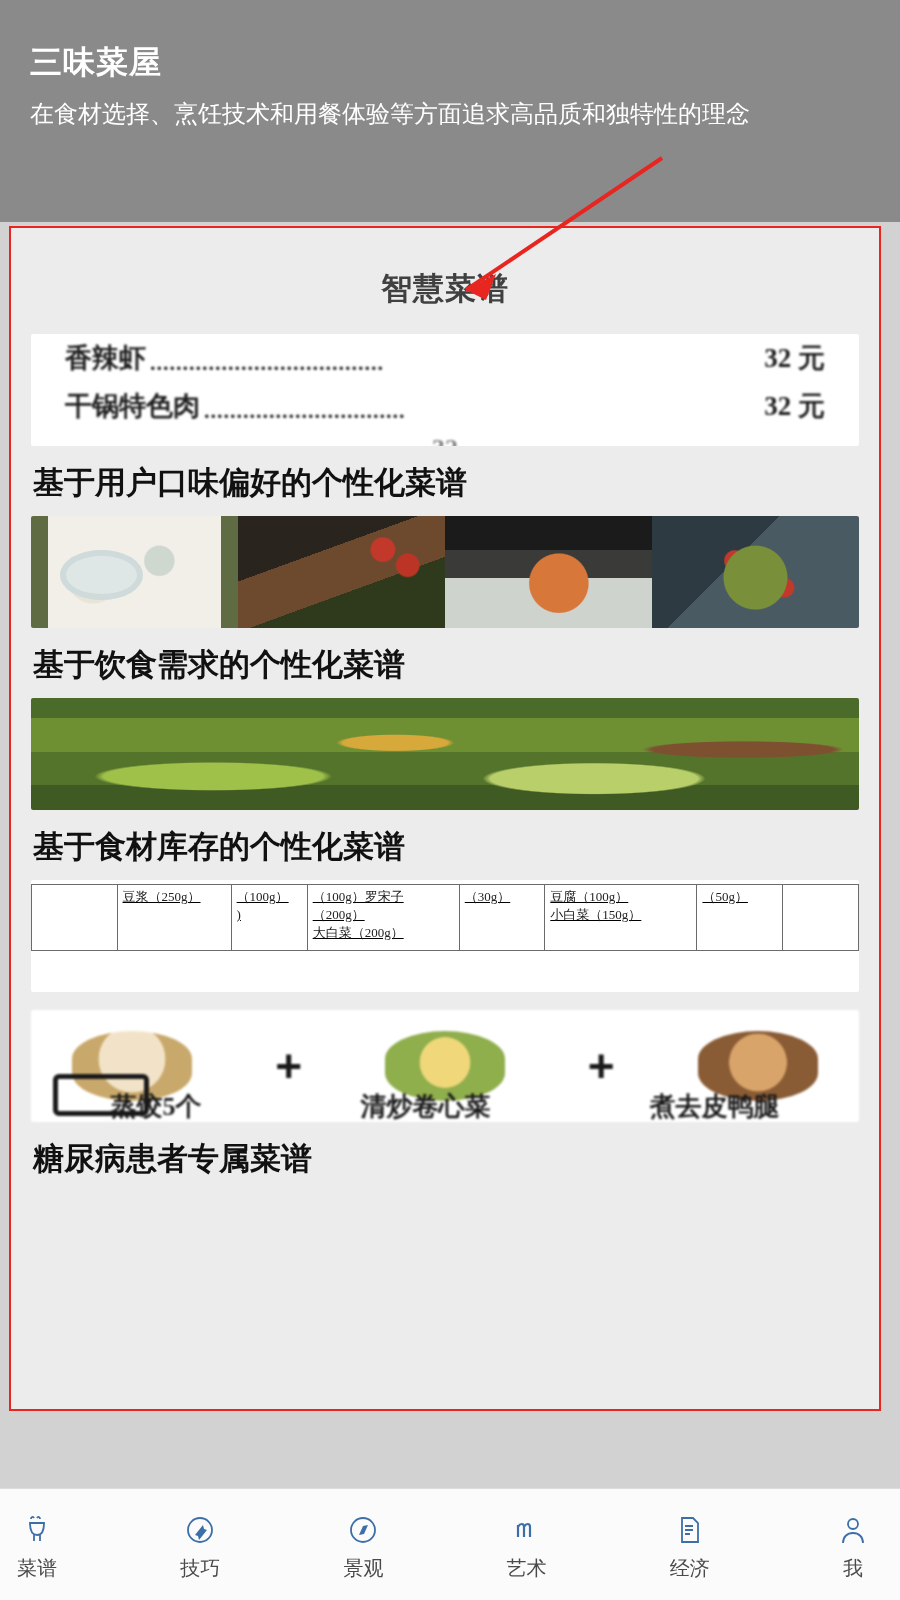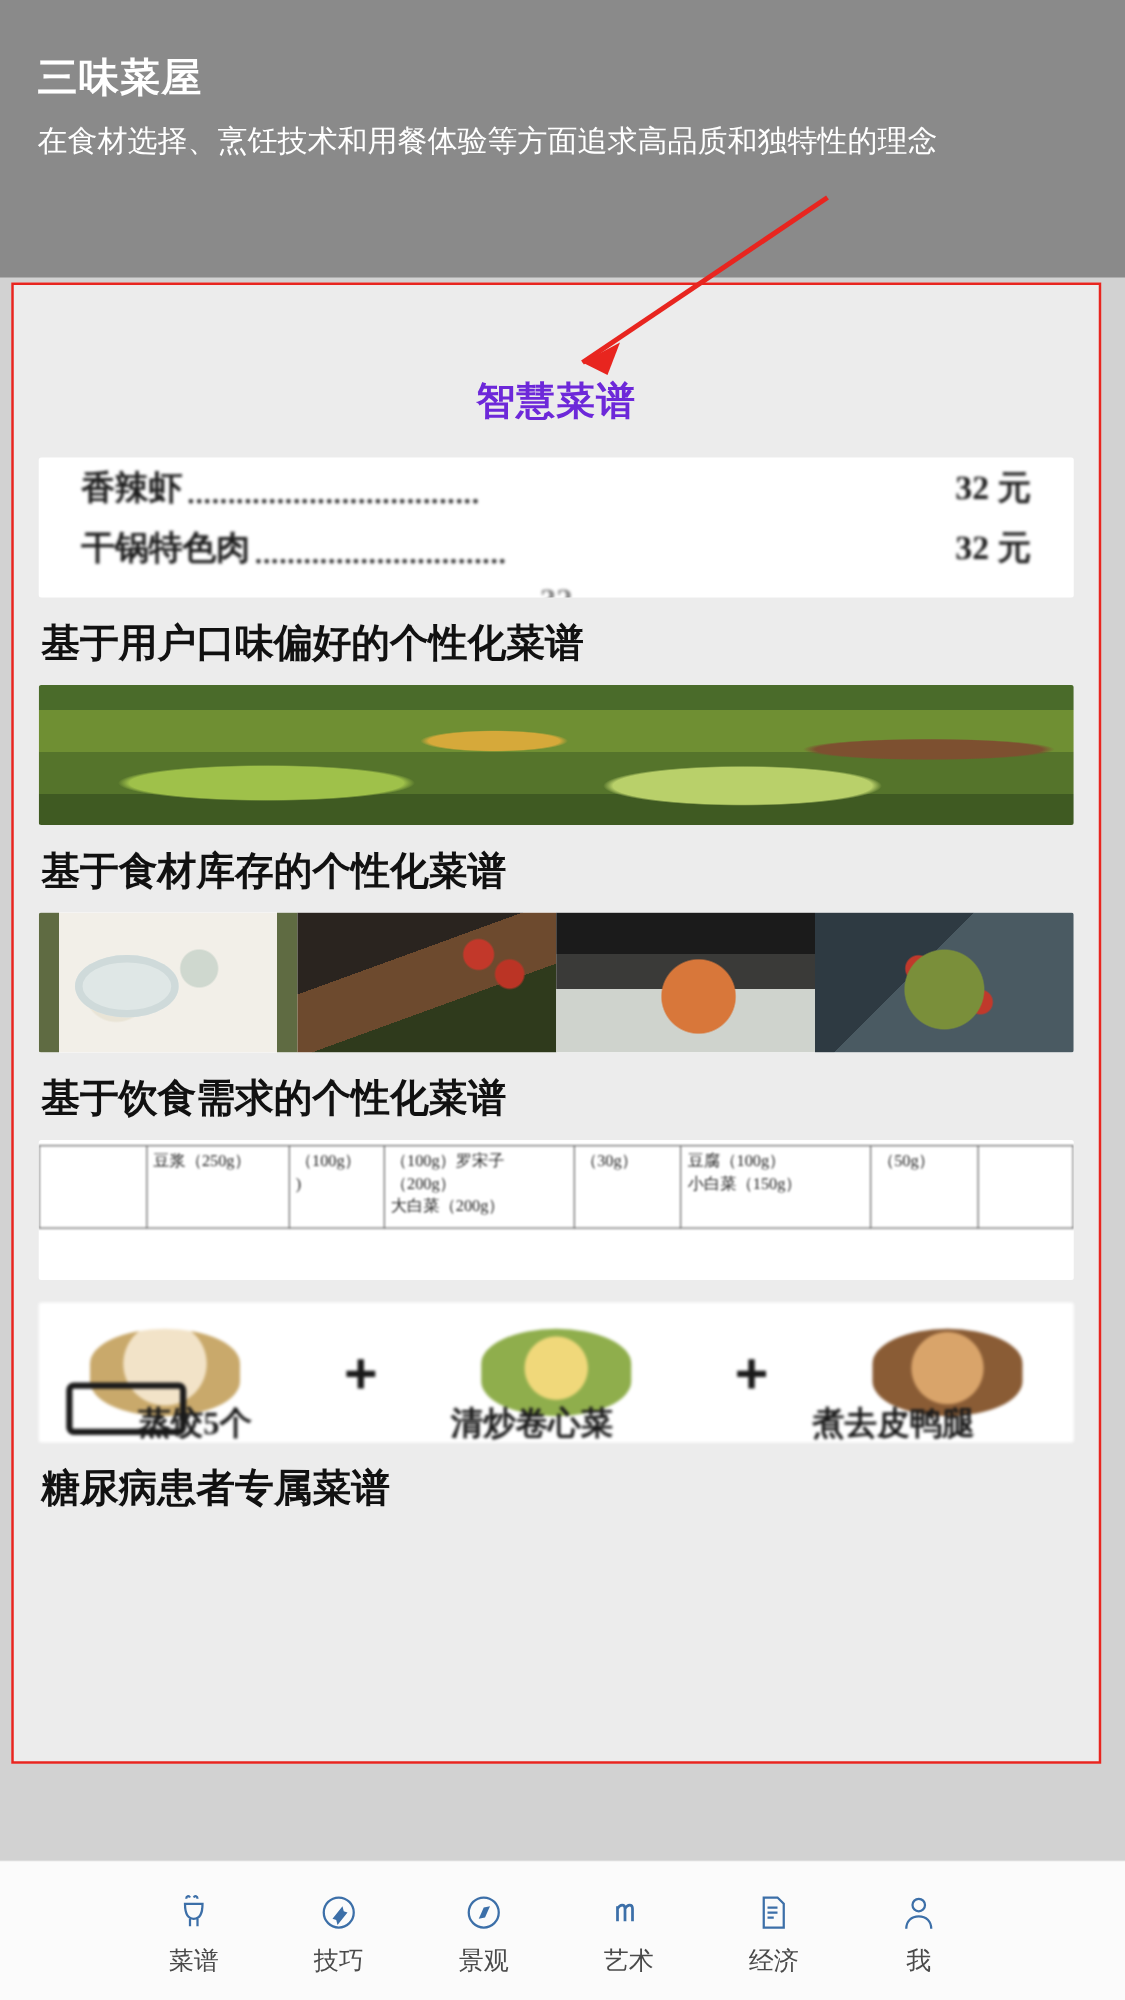--- a/index.html
+++ b/index.html
@@ -26,22 +26,22 @@
     color: #ffffff;
   }
 
   
   .content-frame {
     position: absolute; left: 9px; top: 226px; width: 872px; height: 1185px;
     border: 2px solid #e8251f;
     background: #ececec;
   }
   .section-title {
-    text-align: center; font-size: 31px; font-weight: bold; color: #6d28d9;
-    padding-top: 40px; padding-bottom: 6px; letter-spacing: 1px; margin-top: 32px;
+    text-align: center; font-size: 31px; font-weight: bold; color: #404040;
+    padding-top: 40px; padding-bottom: 6px; letter-spacing: 1px;
   }
 
   
   .arrow-svg { position: absolute; left: 430px; top: 150px; width: 240px; height: 160px; pointer-events: none; }
 
   
   .cards { padding: 18px 20px 0 20px; }
   .card { margin-bottom: 18px; }
   .thumb {
     width: 100%; height: 112px; background: #ffffff; overflow: hidden;
@@ -96,21 +96,21 @@
     height: 112px;
     background:
       radial-gradient(ellipse at 22% 70%, #9fc14a 0 12%, rgba(159,193,74,0) 13%),
       radial-gradient(ellipse at 44% 40%, #d6a93a 0 8%, rgba(214,169,58,0) 9%),
       radial-gradient(ellipse at 68% 72%, #b9d06a 0 13%, rgba(185,208,106,0) 14%),
       radial-gradient(ellipse at 86% 46%, #7d5030 0 9%, rgba(125,80,48,0) 10%),
       linear-gradient(180deg,#4a6b2a 0 18%, #6f8f33 18% 48%, #55742b 48% 78%, #3f5a22 78% 100%);
   }
 
   
-  .table-thumb { background: #fff; padding: 4px 0 0 0; overflow: hidden; }
+  .table-thumb { background: #fff; padding: 4px 0 0 0; overflow: hidden; text-decoration: underline; }
   .ntable { width: 100%; border-collapse: collapse; filter: blur(.7px);
             font-family: "Liberation Serif", serif; font-size: 13px; color: #222; }
   .ntable td { border: 1px solid #6b6b6b; padding: 3px 5px; vertical-align: top;
                line-height: 18px; white-space: pre-line; }
   .ntable tr.r-top td { height: 66px; }
   .ntable tr.r-bot td { height: 26px; }
 
   
   .combo { background: #fff; position: relative; display: flex; align-items: center;
            justify-content: space-around; filter: blur(1.2px); overflow: hidden; }
@@ -127,21 +127,21 @@
   }
   .combo-shape {
     position: absolute; left: 22px; bottom: 6px; width: 96px; height: 42px;
     border: 5px solid #1a1a1a; border-radius: 6px;
   }
 
   
   .tabbar {
     position: absolute; left: 0; bottom: 0; width: 900px; height: 112px;
     background: #fbfbfb; border-top: 1px solid #dcdcdc;
-    display: flex; align-items: center; justify-content: center;
+    display: flex; align-items: center; justify-content: space-between;
     padding-right: 10px; gap: 42px;
   }
   .tab { width: 74px; text-align: center; color: #3c6fa8; }
   .tab .ico { height: 46px; display: flex; align-items: center; justify-content: center; }
   .tab .ico svg { display: block; }
   .tab .lbl { font-size: 20px; margin-top: 2px; color: #4a4a4a; }
 </style>
 </head>
 <body>
 
@@ -170,35 +170,35 @@
             <span class="menu-dots">...............................</span>
             <span class="menu-price">32 元</span>
           </div>
           <div class="menu-row r3">32</div>
         </div>
         <div class="card-label">基于用户口味偏好的个性化菜谱</div>
       </div>
 
       <div class="card">
         <div class="thumb">
-          <div class="garden"></div>
-        </div>
-        <div class="card-label">基于食材库存的个性化菜谱</div>
-      </div>
-
-      <div class="card">
-        <div class="thumb">
           <div class="strip">
             <div class="tile t1"></div>
             <div class="tile t2"></div>
             <div class="tile t3"></div>
             <div class="tile t4"></div>
           </div>
         </div>
         <div class="card-label">基于饮食需求的个性化菜谱</div>
+      </div>
+
+      <div class="card">
+        <div class="thumb">
+          <div class="garden"></div>
+        </div>
+        <div class="card-label">基于食材库存的个性化菜谱</div>
       </div>
 
       <div class="card">
         <div class="thumb table-thumb">
           <table class="ntable">
             <tbody>
                 <tr class="r-top">
               <td style="width:9%"></td>
               <td style="width:12%">豆浆（250g）</td>
               <td style="width:8%">（100g）

